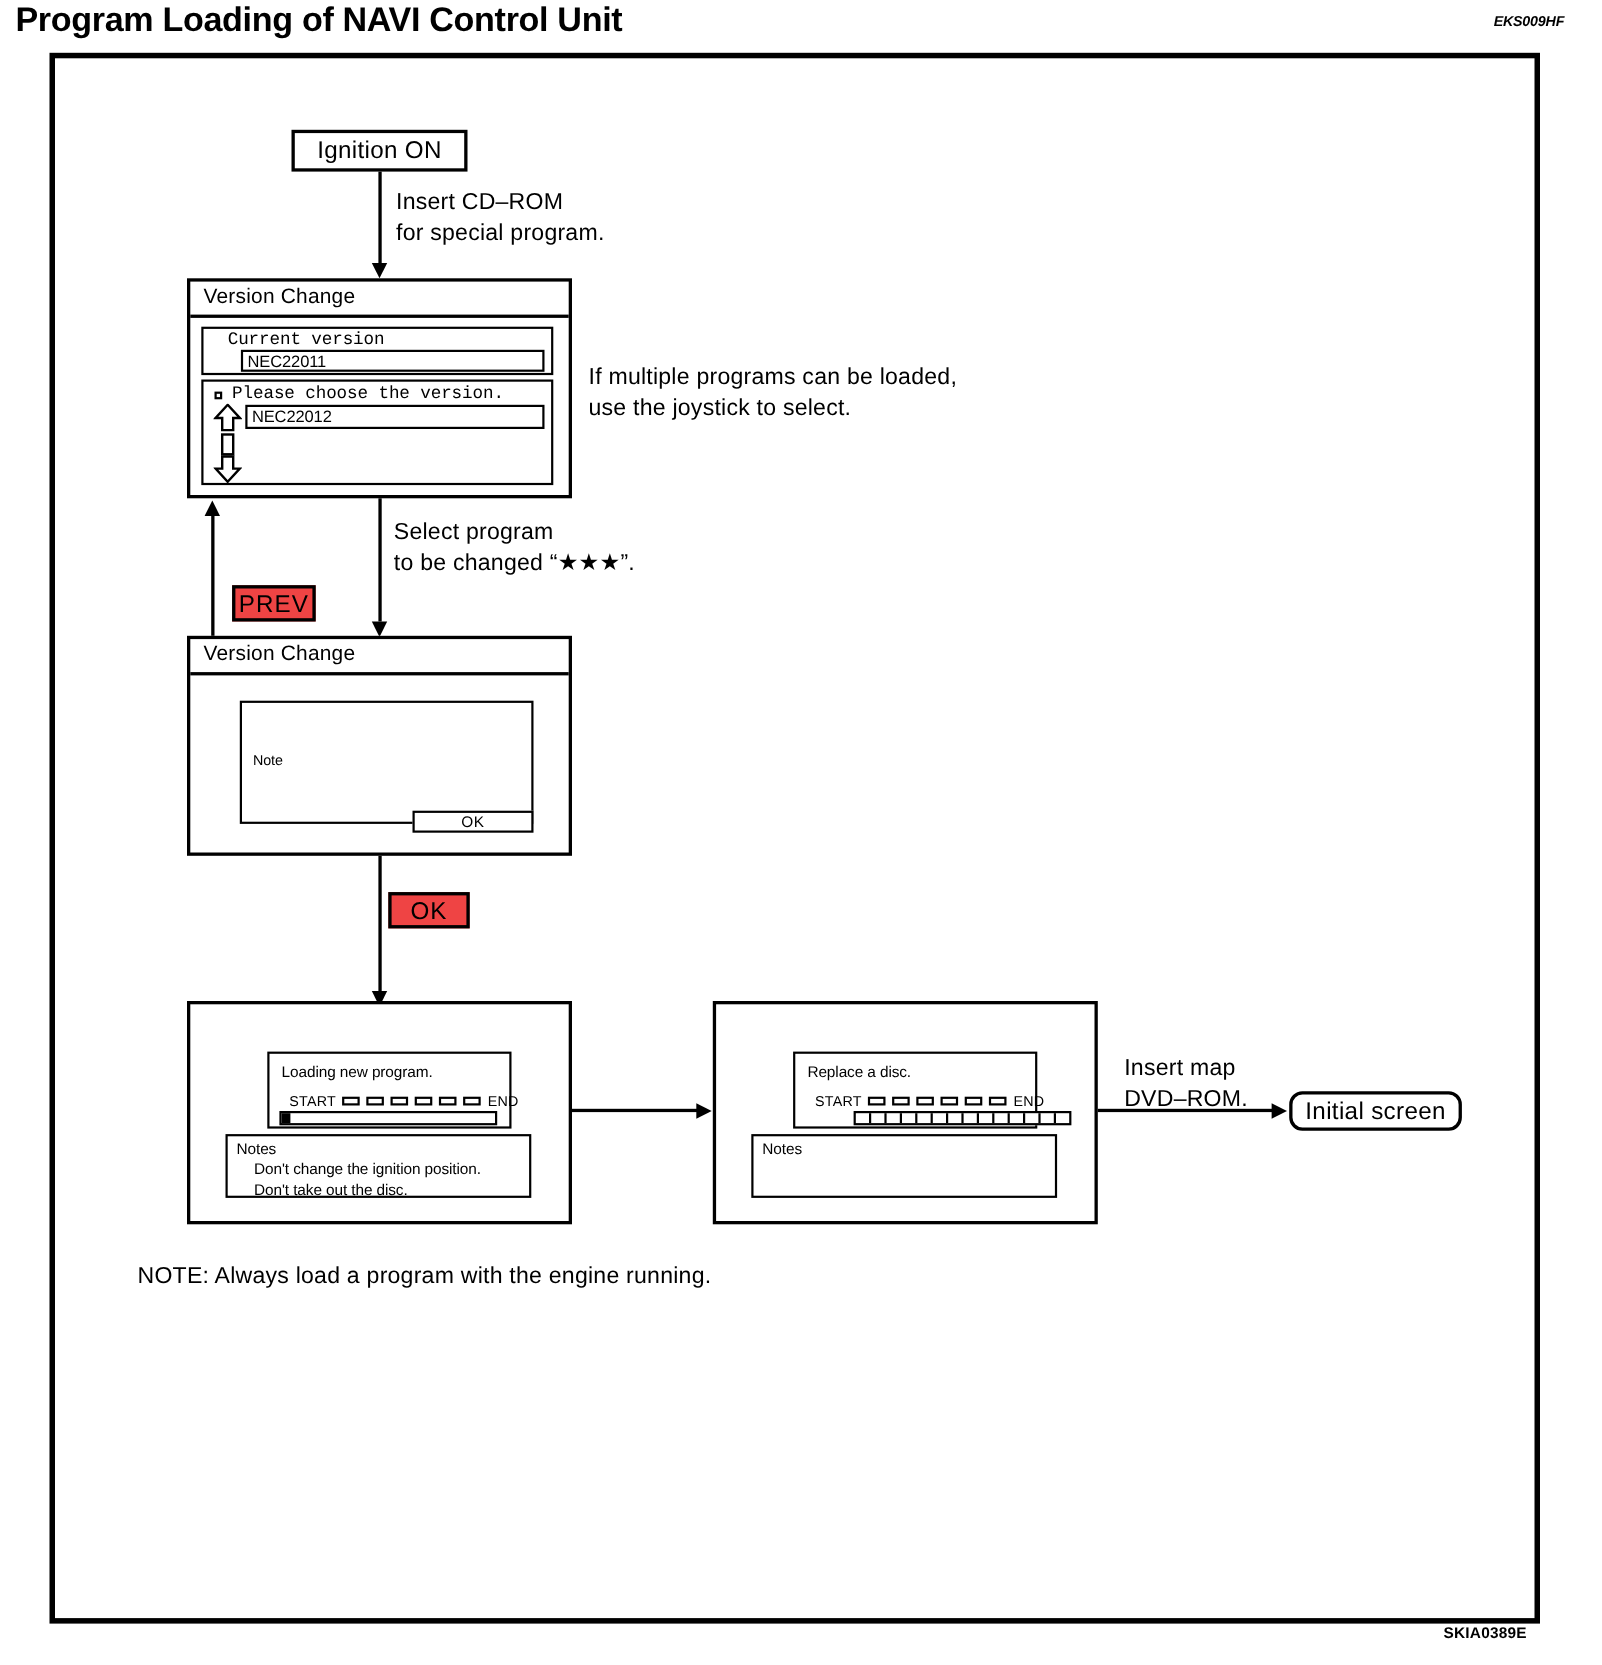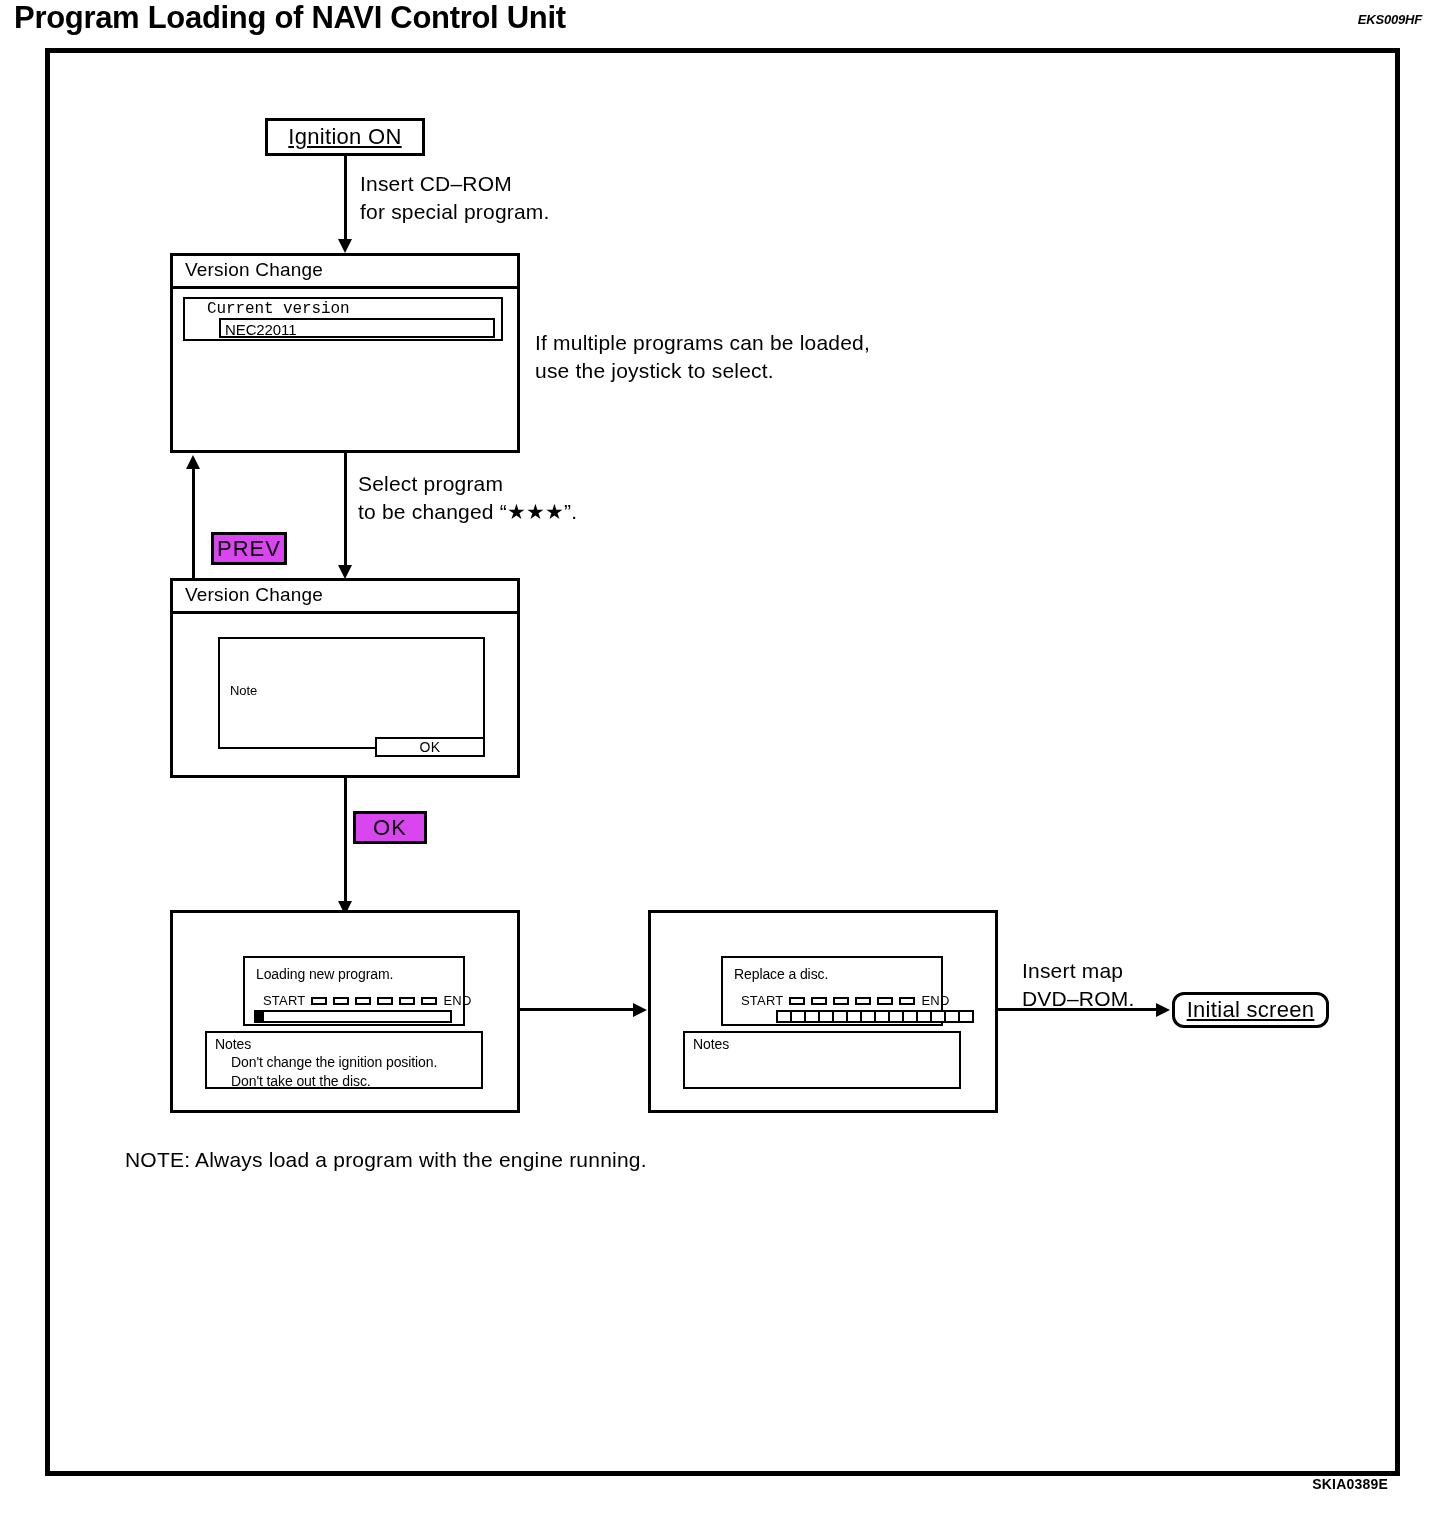--- a/index.html
+++ b/index.html
@@ -53,30 +53,29 @@
   
   .plainbox {
     border: 3px solid #000;
     box-sizing: border-box;
     display: flex;
     align-items: center;
     justify-content: center;
     font-size: 22px;
     background: #fff;
     letter-spacing: 0.3px;
-    text-decoration: underline;
   }
   .btnbox {
     border: 3px solid #000;
     box-sizing: border-box;
     display: flex;
     align-items: center;
     justify-content: center;
     font-size: 22px;
-    background: #d946ef;
+    background: #ef4444;
     letter-spacing: 1px;
   }
 
   
   .annot {
     font-size: 21px;
     line-height: 1.35;
     white-space: pre-line;
     letter-spacing: 0.2px;
   }
@@ -240,20 +239,34 @@
 
   <div class="abs screen" style="left:170px; top:253px; width:350px; height:200px;">
     <div class="screen-title">Version Change</div>
     <div class="screen-body" style="height:160px;">
 
       <div class="field-group" style="left:10px; top:8px; width:320px; height:44px;">
         <div class="abs field-label" style="left:22px; top:1px;">Current version</div>
         <div class="abs value-box" style="left:34px; top:19px; width:276px; height:20px;">NEC22011</div>
       </div>
 
+      <div class="field-group" style="left:10px; top:56px; width:320px; height:96px;">
+        <div class="abs bullet-sq" style="left:10px; top:9px;"></div>
+        <div class="abs field-label" style="left:26px; top:2px;">Please choose the version.</div>
+
+        <div class="joy" style="left:9px; top:20px;">
+          <svg width="26" height="72" viewBox="0 0 26 72">
+            <polygon points="13,1 24,13 18,13 18,24 8,24 8,13 2,13" fill="#fff" stroke="#000" stroke-width="2.2"></polygon>
+            <rect x="8" y="28" width="10" height="18" fill="#fff" stroke="#000" stroke-width="2.2"></rect>
+            <polygon points="13,71 24,59 18,59 18,48 8,48 8,59 2,59" fill="#fff" stroke="#000" stroke-width="2.2"></polygon>
+          </svg>
+        </div>
+
+        <div class="abs value-box" style="left:38px; top:21px; width:272px; height:22px;">NEC22012</div>
+      </div>
 
     </div>
   </div>
 
   <div class="abs annot" style="left:535px; top:329px;">If multiple programs can be loaded,
 use the joystick to select.</div>
 
   <div class="abs vline" style="left:344px; top:453px; height:112px;"></div>
   <div class="abs arrow-down" style="left:338px; top:565px;"></div>
   <div class="abs annot" style="left:358px; top:470px;">Select program

